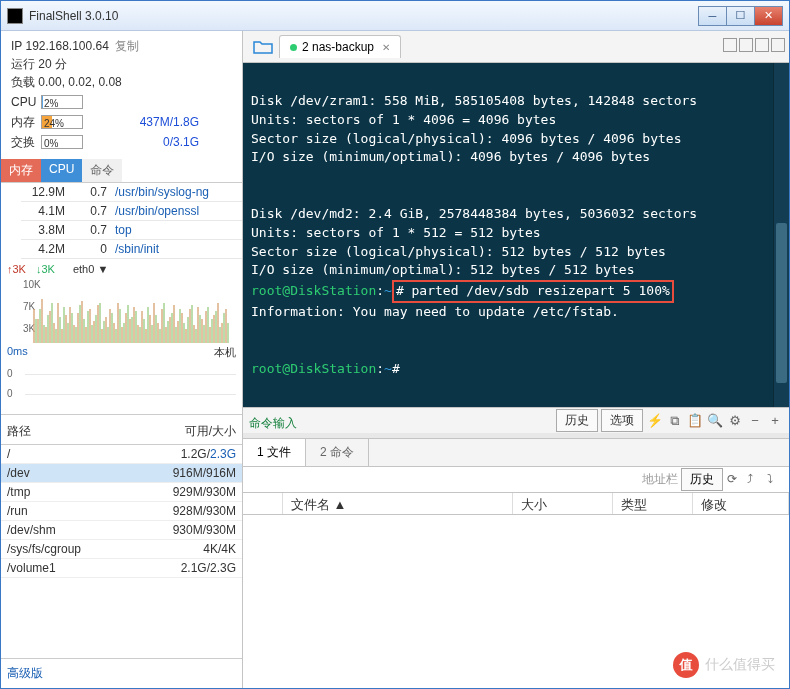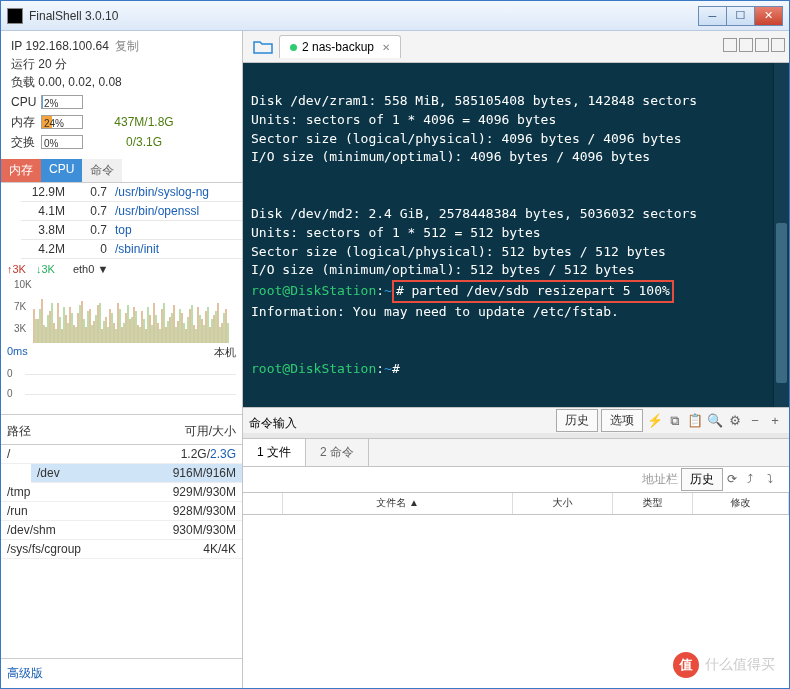--- a/index.html
+++ b/index.html
@@ -15,84 +15,84 @@
 .sidebar .info { padding: 6px 10px; font-size: 12px; color: #333; line-height: 1.5; }
 .sidebar .info .ip { color:#333; }
 .sidebar .info .copy { color:#888; margin-left: 6px; }
 .usage-row { display: flex; align-items: center; margin: 2px 0; font-size:12px; }
 .usage-row .lbl { width: 30px; color:#333;}
 .usage-row .bar { width: 42px; height: 14px; border:1px solid #a0a0a0; position: relative; margin-right: 6px; background:#fff;}
 .usage-row .bar .fill { position:absolute; left:0; top:0; bottom:0; background:#6fbf6f;}
 .usage-row .bar.orange .fill { background:#f5a43c;}
 .usage-row .bar.blue .fill { background:#5da6e6;}
 .usage-row .bar span { position:absolute; left:2px; top:0; font-size:10px; color:#333;}
-.usage-row .txt { color:#4d7c0f; width:110px; text-align:center;}
+.usage-row .txt { color:#1d4ed8; width:110px; text-align:right;}
 .proc-hdr { display:flex; font-size:12px; border-bottom:1px solid #ccc; }
 .proc-hdr div { padding:3px 8px; }
 .proc-hdr .t1 { background:#e56b59; color:#fff;}
 .proc-hdr .t2 { background:#3f8fd8; color:#fff;}
 .proc-hdr .t3 { background:#f0f0f0; color:#666;}
 .proc-tbl { font-size:12px; }
 .proc-tbl .r { display:flex; border-bottom:1px solid #e8e8e8; padding:2px 0;margin-left:20px;}
 .proc-tbl .c1 { width:52px; text-align:right; padding-right:8px; color:#333;}
 .proc-tbl .c2 { width:40px; text-align:right; padding-right:6px; color:#333;}
 .proc-tbl .c3 { flex:1; color:#1a5fb4; padding-left:2px;}
 .net-hdr { display:flex; align-items:center; padding:4px 6px; font-size:11px;}
 .net-hdr .up { color:#c0392b; margin-right:10px;}
 .net-hdr .dn { color:#27ae60; margin-right:18px;}
 .net-hdr .eth { color:#333;}
 .chart { height: 64px; margin:0 6px; position:relative; }
-.chart .y { position:absolute; left:7px; font-size:10px; color:#666; }
+.chart .y { position:absolute; left:16px; font-size:10px; color:#666; }
 .chart svg { position:absolute; left:26px; right:0; top:0; bottom:0; }
 .lat-hdr { display:flex; justify-content:space-between; padding:2px 6px; font-size:11px; color:#1a5fb4;}
 .lat-hdr .r { color:#333;}
 .lat-chart { height: 48px; margin:0 6px; position:relative;}
 .lat-chart .y { position:absolute; left:0; font-size:10px; color:#666;}
 .lat-chart .line { position:absolute; left:18px; right:0; background:#e8e8e8; height:1px;}
 .sep { height:1px; background:#ccc; margin:4px 0;}
 .fs-hdr { display:flex; border-bottom:1px solid #ccc; font-size:12px; padding:4px 6px; background:#fff;}
 .fs-hdr .h1 { flex:1; color:#333;}
 .fs-hdr .h2 { width:88px; text-align:right; color:#333;}
 .fs-tbl { font-size:12px; flex:1; overflow:hidden;}
 .fs-tbl .r { display:flex; border-bottom:1px solid #eee; padding:2px 6px;}
-.fs-tbl .r.sel { background:#cfe4f7;margin-left:30px;}
+.fs-tbl .r.sel { background:#cfe4f7;}
 .fs-tbl .c1 { flex:1; color:#333;}
 .fs-tbl .c2 { width:88px; text-align:right; color:#333;}
 .fs-tbl .c2 .link { color:#1a5fb4; }
 .adv { padding:6px; color:#1a5fb4; border-top:1px solid #ccc; font-size:12px;}
 .main { flex:1; display:flex; flex-direction:column; background:#f4f4f4;}
 .tabs { height: 32px; display:flex; align-items:center; background:#f4f4f4; border-bottom:1px solid #c4c4c4; padding:0 4px;}
 .tabs .folder { width:20px; height:16px; margin:0 6px; color:#2a87d8;}
 .tabs .tab { display:flex; align-items:center; padding:4px 10px; background:#fff; border:1px solid #c4c4c4; border-bottom:none; border-radius:3px 3px 0 0; font-size:12px;}
 .tabs .tab .dot { width:7px; height:7px; border-radius:50%; background:#2ecc71; margin-right:5px;}
 .tabs .tab .x { margin-left:8px; color:#888; font-size:10px;}
 .tabs .flexspace { flex:1;}
 .tabs .view-icons span { display:inline-block; width:14px; height:14px; border:1px solid #999; margin-left:2px;}
 .terminal { flex:1; background:#0b3547; color:#fff; font-family: Consolas, monospace; font-size:13px; padding:10px 8px; line-height:1.45; position:relative; overflow:hidden;}
 .terminal .line { white-space:pre; }
 .terminal .prompt { color:#2ecc71;}
 .terminal .path { color:#3498db;}
 .terminal .hl { border:2px solid #e74c3c; padding:0 2px; display:inline-block;}
 .terminal .scrollbar { position:absolute; right:0; top:0; bottom:0; width:16px; background:#133d52; border-left:1px solid #0a2a38;}
 .terminal .scrollbar .thumb { position:absolute; left:2px; right:2px; top:160px; height:160px; background:#3a6b82; border-radius:2px;}
 .term-footer { height:26px; background:#f4f4f4; border-top:1px solid #c4c4c4; display:flex; align-items:center; padding:0 6px; font-size:12px;}
-.term-footer .hint { color:#000000; flex:1;margin-top:6px;}
+.term-footer .hint { color:#15803d; flex:1;margin-top:6px;}
 .term-footer .btn { padding:2px 8px; border:1px solid #aaa; background:#fafafa; margin-left:3px; color:#333; font-size:12px;}
 .term-footer .ico { width:16px; height:16px; margin-left:4px; color:#666; display:flex; align-items:center; justify-content:center; font-size:13px;}
 .term-footer .bolt { color:#6fbf2b;}
 .filemgr { height: 250px; border-top:1px solid #c4c4c4; background:#fff; display:flex; flex-direction:column;}
 .filemgr .ftabs { display:flex; border-bottom:1px solid #c4c4c4; background:#f4f4f4; height:28px;}
 .filemgr .ftabs .ft { padding:5px 14px; border-right:1px solid #c4c4c4; font-size:12px; background:#fff;}
 .filemgr .ftabs .ft.inactive { background:#f4f4f4; color:#666;}
 .filemgr .addrbar { height:26px; display:flex; align-items:center; border-bottom:1px solid #c4c4c4; padding:0 6px;}
 .filemgr .addrbar .addr { flex:1; color:#999; font-size:12px;text-align:right;}
 .filemgr .addrbar .ab { padding:2px 8px; border:1px solid #aaa; background:#fafafa; margin-left:3px; font-size:12px;}
 .filemgr .addrbar .ico { width:16px; height:16px; margin-left:4px; color:#666;}
 .filemgr .cols { display:flex; border-bottom:1px solid #c4c4c4; background:#fff; height:22px;}
-.filemgr .cols div { padding:3px 8px; border-right:1px solid #ddd; font-size:10px; color:#333;text-align:center;}
+.filemgr .cols div { padding:3px 8px; border-right:1px solid #ddd; font-size:13px; color:#333;}
 .filemgr .empty { flex:1;}
 .splitter { height:5px; background:#e8e8e8; cursor:row-resize;}
 .watermark { position:absolute; right:14px; bottom:10px; font-size:14px; color:#ccc; display:flex; align-items:center; gap:6px; pointer-events:none;}
 .watermark .badge { width:26px; height:26px; border-radius:50%; background:#e74c3c; color:#fff; display:flex; align-items:center; justify-content:center; font-weight:bold; font-size:13px;}
 </style>
 </head>
 <body>
 
 <div class="titlebar">
   <div class="icon-box"></div>
@@ -308,20 +308,24 @@
           <div class="c2">928M/930M</div>
         </div>
         <div class="r">
           <div class="c1">/dev/shm</div>
           <div class="c2">930M/930M</div>
         </div>
         <div class="r">
           <div class="c1">/sys/fs/cgroup</div>
           <div class="c2">4K/4K</div>
         </div>
+        <div class="r">
+          <div class="c1">/volume1</div>
+          <div class="c2">2.1G/2.3G</div>
+        </div>
       </div>
     <div class="adv">高级版</div>
   </div>
 
   <div class="main">
     <div class="tabs">
       <span class="folder"><svg width="20" height="16" viewBox="0 0 20 16">
             <path fill="none" stroke="#2a87d8" stroke-width="1.5" d="M1 3h6l2 2h10v9H1z"></path>
           </svg></span>
       <div class="tab">

